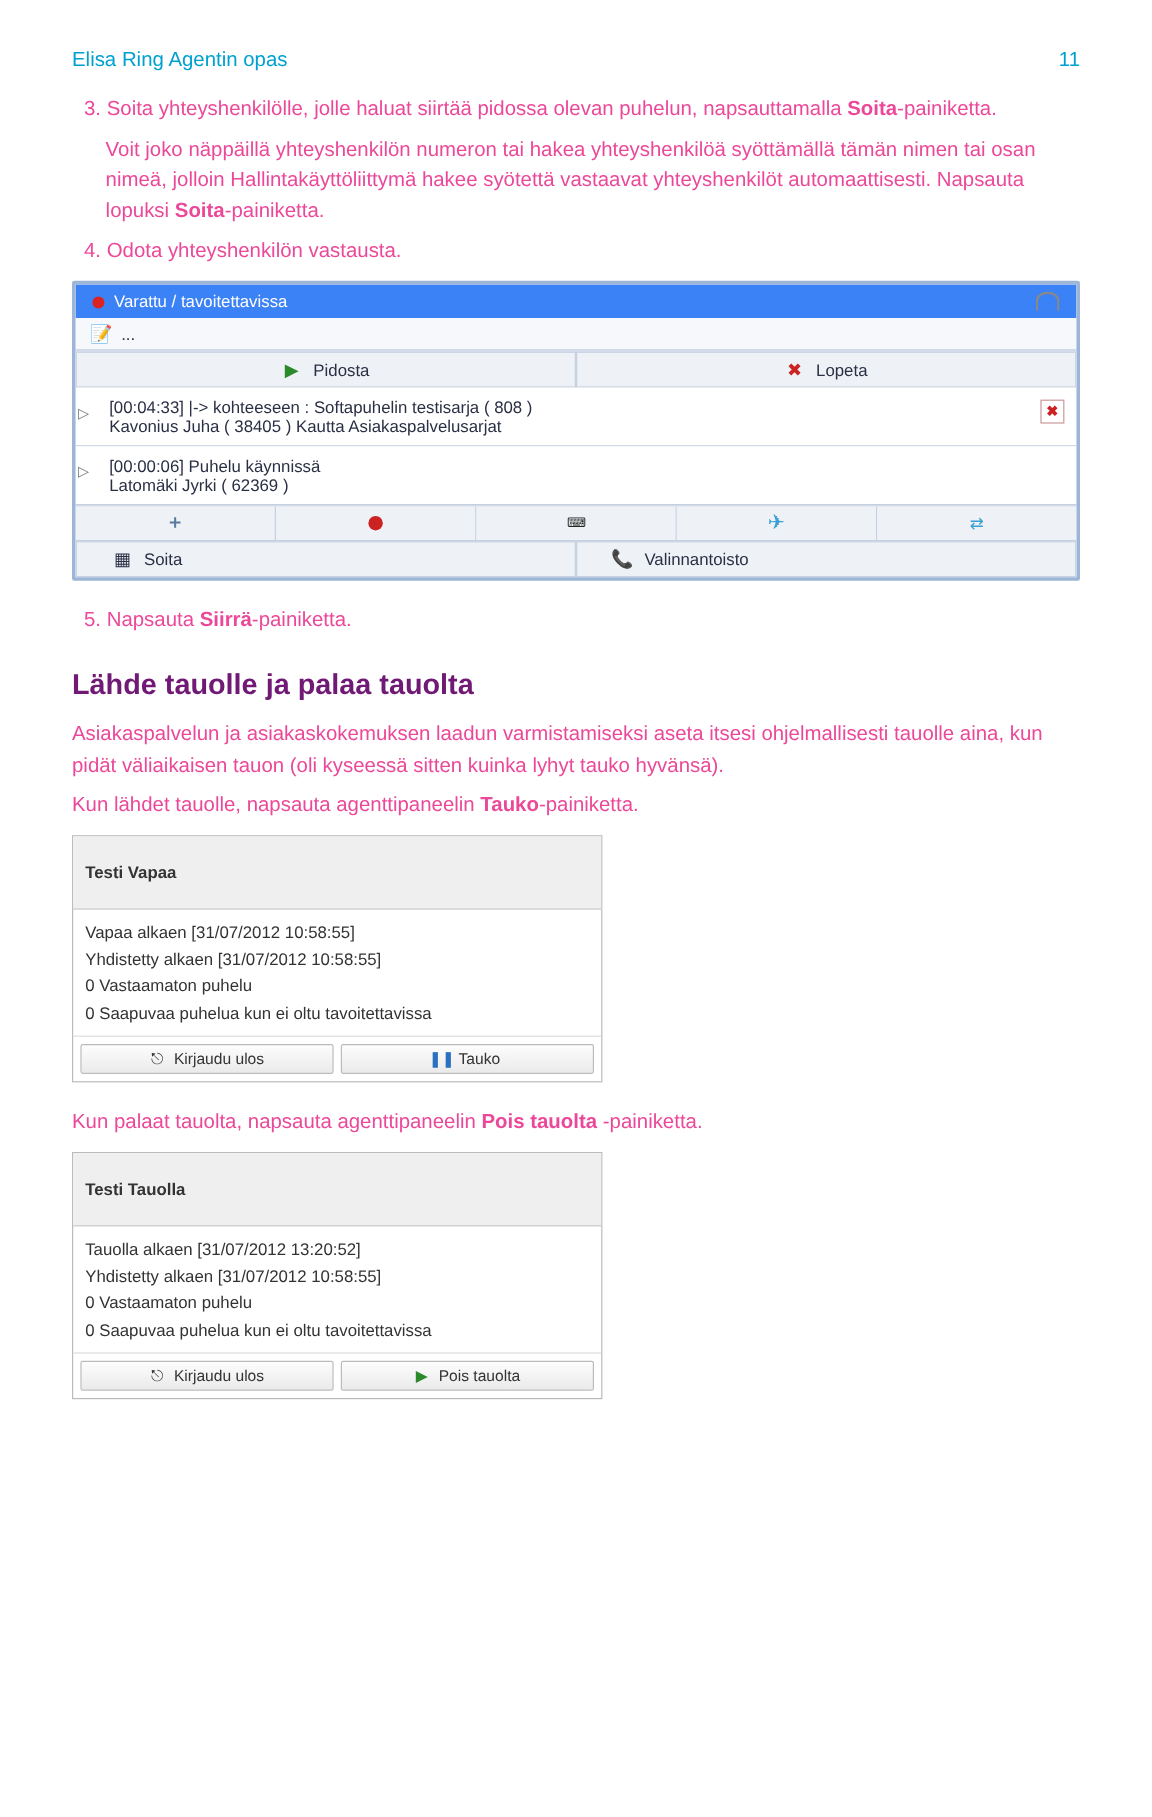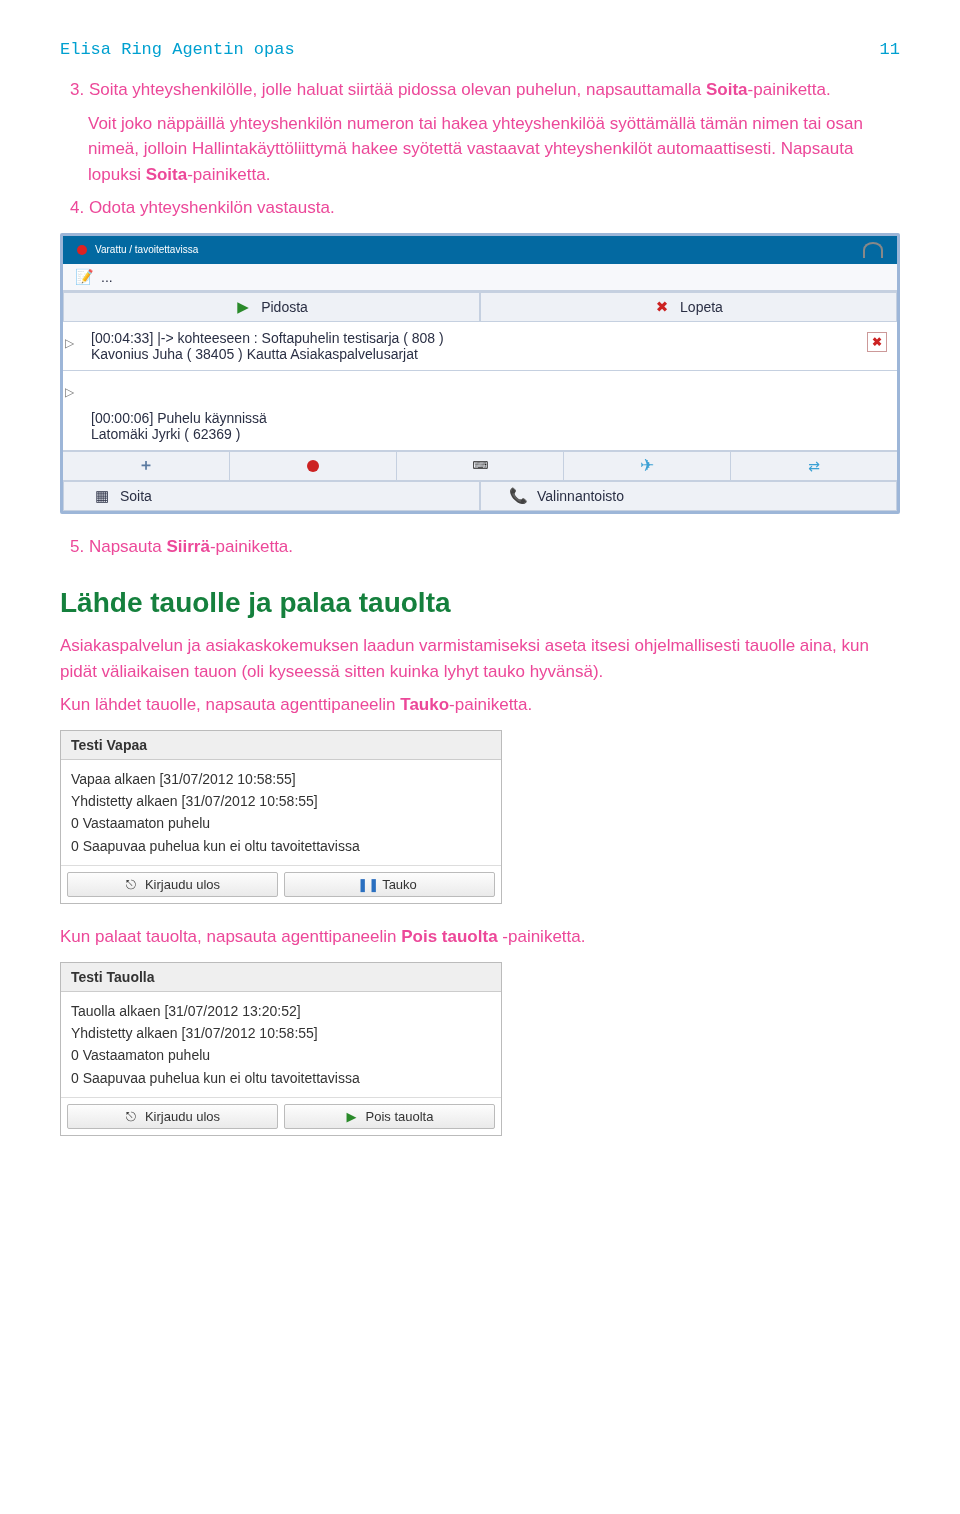--- a/index.html
+++ b/index.html
@@ -13,55 +13,54 @@
   .page {
     padding: 40px 60px 20px 60px;
     box-sizing: border-box;
   }
   .header-row {
     display: flex;
     justify-content: space-between;
     font-size: 17px;
     color: #00a0d0;
     margin-bottom: 18px;
-    font-family: Liberation Mono, monospace;
   }
   .body-text {
     font-size: 17px;
     color: #ec4899;
     line-height: 1.5;
     margin-bottom: 8px;
   }
   .body-text.indent {
     padding-left: 28px;
     text-indent: -18px;
   }
   .bold { font-weight: bold; }
   .h2 {
-    color: #15803d;
-    font-size: 28px;
+    color: #701a75;
+    font-size: 24px;
     font-weight: bold;
     margin-top: 28px;
     margin-bottom: 14px;
   }
   
   .shot1 {
     border: 3px solid #9db6d8;
     border-radius: 2px;
     margin: 12px 0 20px 0;
     background: #f2f4f8;
     overflow: hidden;
   }
   .s1-topbar {
     display: flex;
     align-items: center;
     justify-content: space-between;
-    background: #0369a1;
+    background: #3b82f6;
     color: #fff;
-    font-size: 10px;
+    font-size: 14px;
     padding: 6px 14px;
     gap: 23px;
   }
   .red-dot {
     width: 10px; height: 10px; background: #d22; border-radius: 50%;
     display: inline-block; margin-right: 8px; vertical-align: middle;
   }
   .headset {
     width: 16px; height: 14px; border: 2px solid #888; border-bottom: none;
     border-top-left-radius: 50%; border-top-right-radius: 50%;
@@ -149,21 +148,21 @@
     border: 1px solid #bbb;
     width: 440px;
     margin: 12px 0 20px 0;
     background: #fff;
     font-size: 14px;
     color: #333;
   }
   .s2-head {
     background: #efefef;
     border-bottom: 1px solid #ccc;
-    padding: 6px 10px;
+    padding: 22px 10px;
     font-weight: bold;
   }
   .s2-body {
     padding: 8px 10px;
     line-height: 1.6;
   }
   .s2-btnbar {
     padding: 6px 6px;
     border-top: 1px solid #ddd;
     display: flex;
@@ -245,21 +244,21 @@
     <div class="s1-call">
       <span class="arrow">▷</span>
       <div style="padding-left:14px;">
         <div>[00:04:33] |-&gt; kohteeseen : Softapuhelin testisarja ( 808 )</div>
         <div>Kavonius Juha ( 38405 ) Kautta Asiakaspalvelusarjat</div>
       </div>
       <span class="xbox">✖</span>
     </div>
     <div class="s1-call">
       <span class="arrow">▷</span>
-      <div style="padding-left:14px;margin-top:31px;">
+      <div style="padding-left:14px;">
         <div>[00:00:06] Puhelu käynnissä</div>
         <div>Latomäki Jyrki ( 62369 )</div>
       </div>
     </div>
     <div class="s1-toolbar">
       <div class="cell">
           <span style="color:#5a7aa0;font-weight:bold;">＋</span>
         </div>
       <div class="cell">
           <span style="width:12px;height:12px;border-radius:50%;background:#c22;display:inline-block;"></span>

